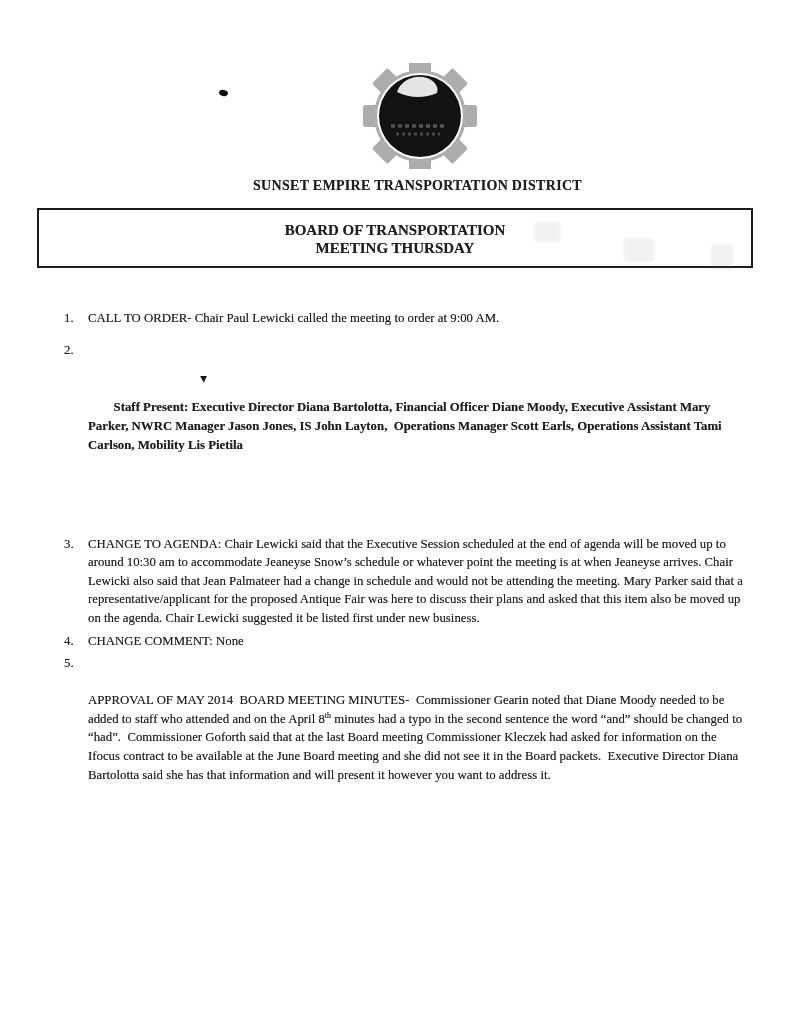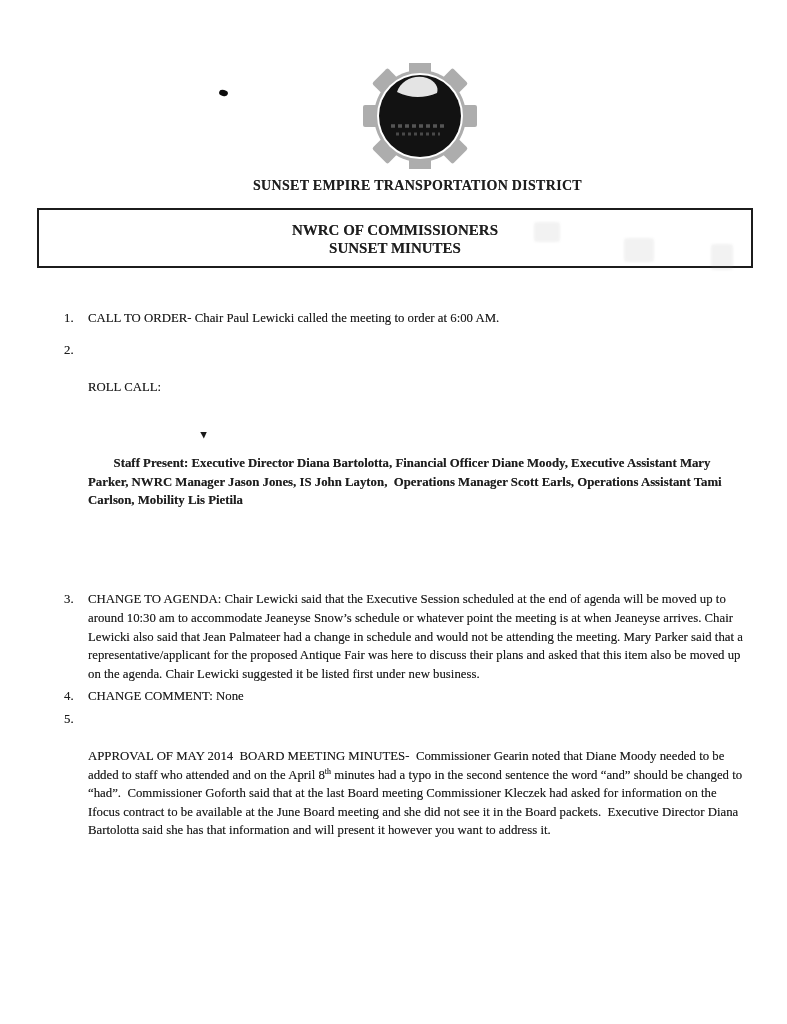--- a/index.html
+++ b/index.html
@@ -57,38 +57,37 @@
       <path d="M-23,-24 C-19,-36 -5,-42 7,-38 C15,-35 19,-29 17,-23 C5,-18 -9,-17 -23,-24 Z" fill="#e4e4e4"></path>
       <line x1="-29" y1="10" x2="27" y2="10" stroke="#8d8d8d" stroke-width="3.5" stroke-dasharray="4 3" opacity="0.55"></line>
       <line x1="-24" y1="18" x2="20" y2="18" stroke="#8d8d8d" stroke-width="3" stroke-dasharray="3 3" opacity="0.45"></line>
     </g>
   </svg>
 </div>
 
 <div class="org-name">SUNSET EMPIRE TRANSPORTATION DISTRICT</div>
 
 <div class="title-box">
-  <div>NWRC OF COMMISSIONERS</div>
-  <div>SUNSET MINUTES</div>
+  <div>BOARD OF TRANSPORTATION</div>
+  <div>MEETING THURSDAY</div>
   <div class="smudge" style="left:495px;top:12px;width:26px;height:20px;"></div>
   <div class="smudge" style="left:585px;top:28px;width:30px;height:24px;"></div>
   <div class="smudge" style="left:672px;top:34px;width:22px;height:26px;"></div>
 </div>
 
 <div class="content">
 
   <div class="item">
     <div class="inum">1.</div>
-    <div class="ibody">CALL TO ORDER- Chair Paul Lewicki called the meeting to order at 6:00 AM.</div>
+    <div class="ibody">CALL TO ORDER- Chair Paul Lewicki called the meeting to order at 9:00 AM.</div>
   </div>
 
   <div class="item gap-a">
     <div class="inum">2.</div>
     <div class="ibody">
-      <div>ROLL CALL:</div>
       <div class="para-staff">
         <span>Staff Present: Executive Director Diana Bartolotta, Financial Officer Diane Moody, Executive Assistant Mary Parker, NWRC Manager Jason Jones, IS John Layton,  Operations Manager Scott Earls, Operations Assistant Tami Carlson, Mobility Lis Pietila</span>
         <span class="mark-exec"></span>
       </div>
     </div>
   </div>
 
   <div class="item gap-b">
     <div class="inum">3.</div>
     <div class="ibody">CHANGE TO AGENDA: Chair Lewicki said that the Executive Session scheduled at the end of agenda will be moved up to around 10:30 am to accommodate Jeaneyse Snow’s schedule or whatever point the meeting is at when Jeaneyse arrives. Chair Lewicki also said that Jean Palmateer had a change in schedule and would not be attending the meeting. Mary Parker said that a representative/applicant for the proposed Antique Fair was here to discuss their plans and asked that this item also be moved up on the agenda. Chair Lewicki suggested it be listed first under new business.</div>

